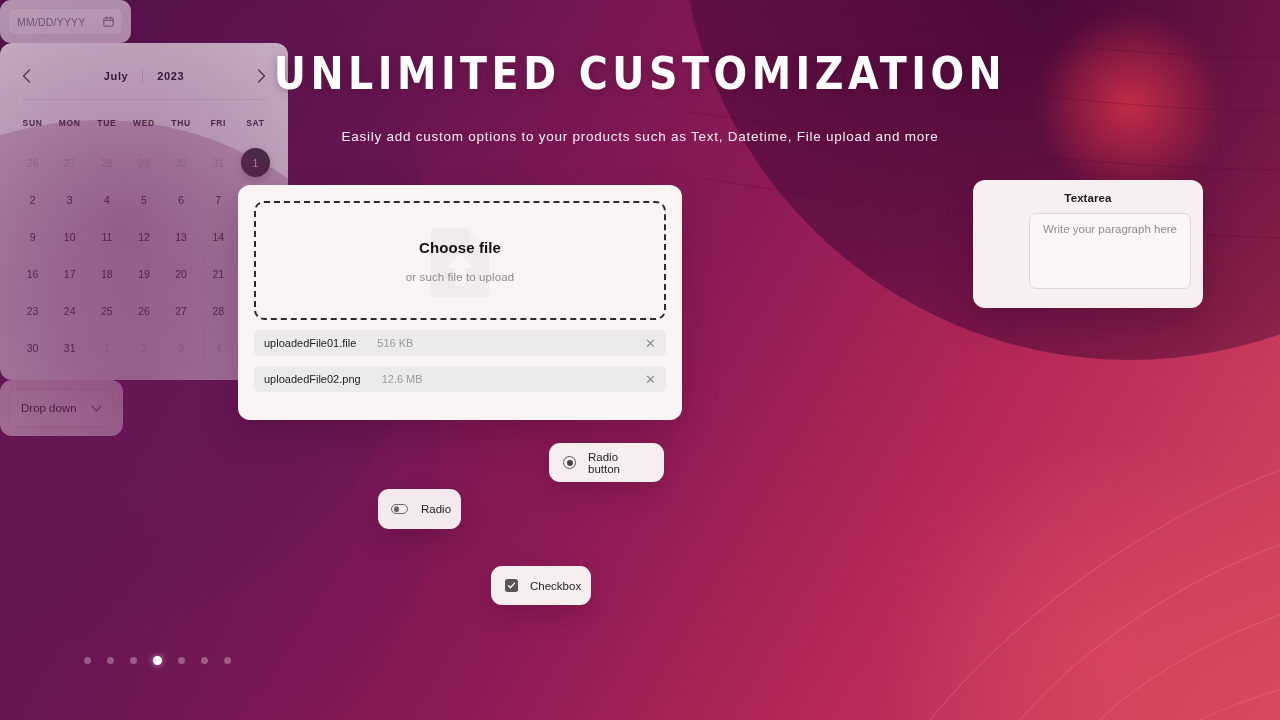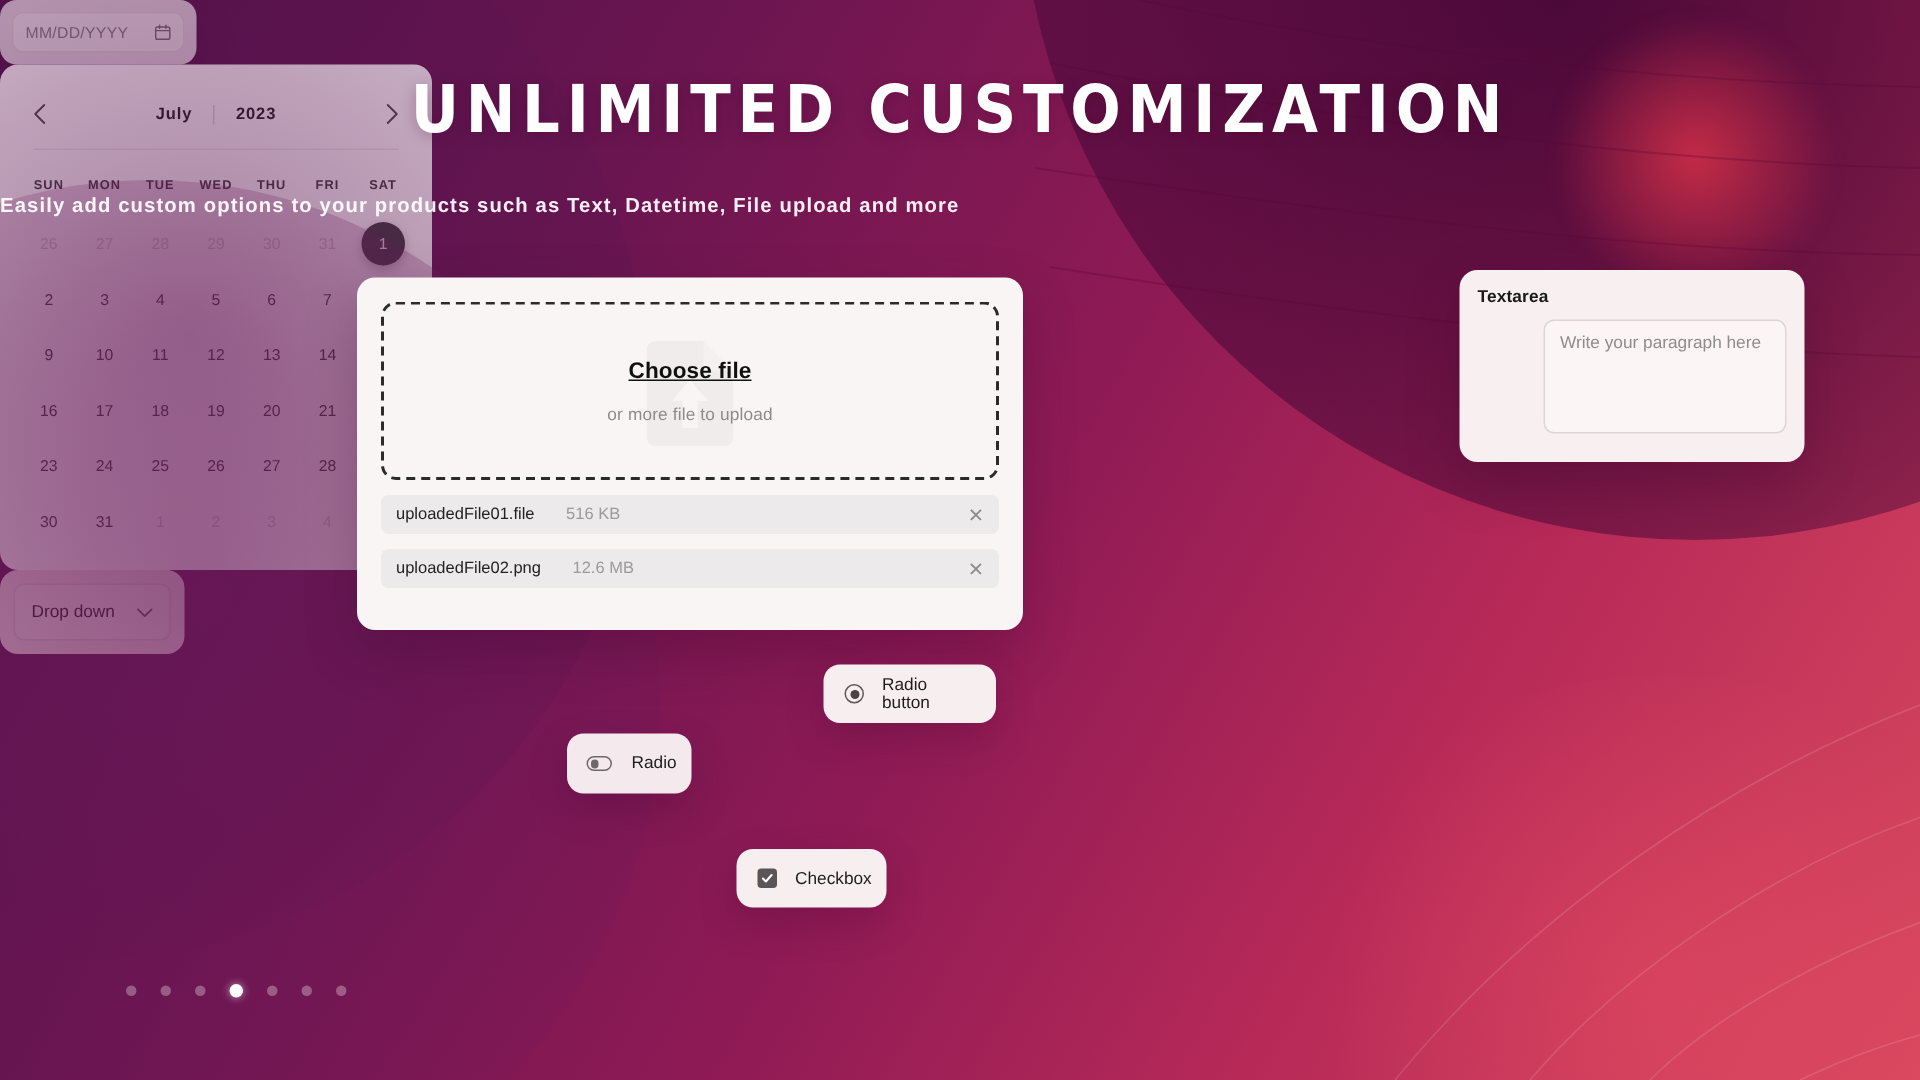--- a/index.html
+++ b/index.html
@@ -68,33 +68,34 @@
     font-size: 44px;
     font-weight: 700;
     letter-spacing: 4.5px;
     font-family: "DejaVu Sans", sans-serif;
     font-stretch: condensed;
     text-shadow: 0 2px 10px rgba(60,0,40,.28);
   }
   .page-subtitle {
     position: absolute;
     left: 0; right: 0; top: 129px;
-    text-align: left;
+    text-align: center;
     color: rgba(255,255,255,.93);
     font-size: 13.5px;
-    font-weight: 700;
+    font-weight: 400;
     letter-spacing: .75px;
   }
 
   
   .card {
     position: absolute;
     background: #faf6f6;
     border-radius: 12px;
     box-shadow: 0 14px 34px rgba(55,5,40,.26);
+    text-align: center;
   }
 
   
   #upload-card {
     left: 238px; top: 185px;
     width: 444px; height: 235px;
     padding: 16px;
     background: #f9f5f5;
   }
   .dropzone {
@@ -111,21 +112,20 @@
   .dz-watermark {
     position: absolute;
     left: 50%; top: 50%;
     transform: translate(-50%,-48%);
     opacity: .07;
   }
   .dz-title {
     position: relative;
     font-size: 15px; font-weight: 700; color: #111;
     letter-spacing: .1px;
-    text-decoration: underline;
   }
   .dz-sub {
     position: relative;
     font-size: 11.5px; color: #8d8a8c; letter-spacing: .1px;
   }
   .file-row {
     margin-top: 10px;
     height: 26px;
     background: #eceaea;
     border-radius: 5px;
@@ -356,21 +356,21 @@
   <div class="page-subtitle">Easily add custom options to your products such as Text, Datetime, File upload and more</div>
 
   <div id="upload-card" class="card">
     <div class="dropzone">
       <svg class="dz-watermark" width="58" height="70" viewBox="0 0 58 70">
         <path d="M6 0 H38 L58 20 V64 A6 6 0 0 1 52 70 H6 A6 6 0 0 1 0 64 V6 A6 6 0 0 1 6 0 Z" fill="#8b8386"></path>
         <path d="M38 0 L58 20 H42 A4 4 0 0 1 38 16 Z" fill="#ffffff" opacity=".55"></path>
         <path d="M29 26 L41 40 H34 V58 H24 V40 H17 Z" fill="#ffffff"></path>
       </svg>
       <div class="dz-title">Choose file</div>
-      <div class="dz-sub">or more file to upload</div>
+      <div class="dz-sub">or such file to upload</div>
     </div>
 
     <div class="file-row">
       <span class="file-name">uploadedFile01.file</span>
       <span class="file-size">516 KB</span>
       <span class="file-x">✕</span>
     </div>
 
     <div class="file-row">
       <span class="file-name">uploadedFile02.png</span>

